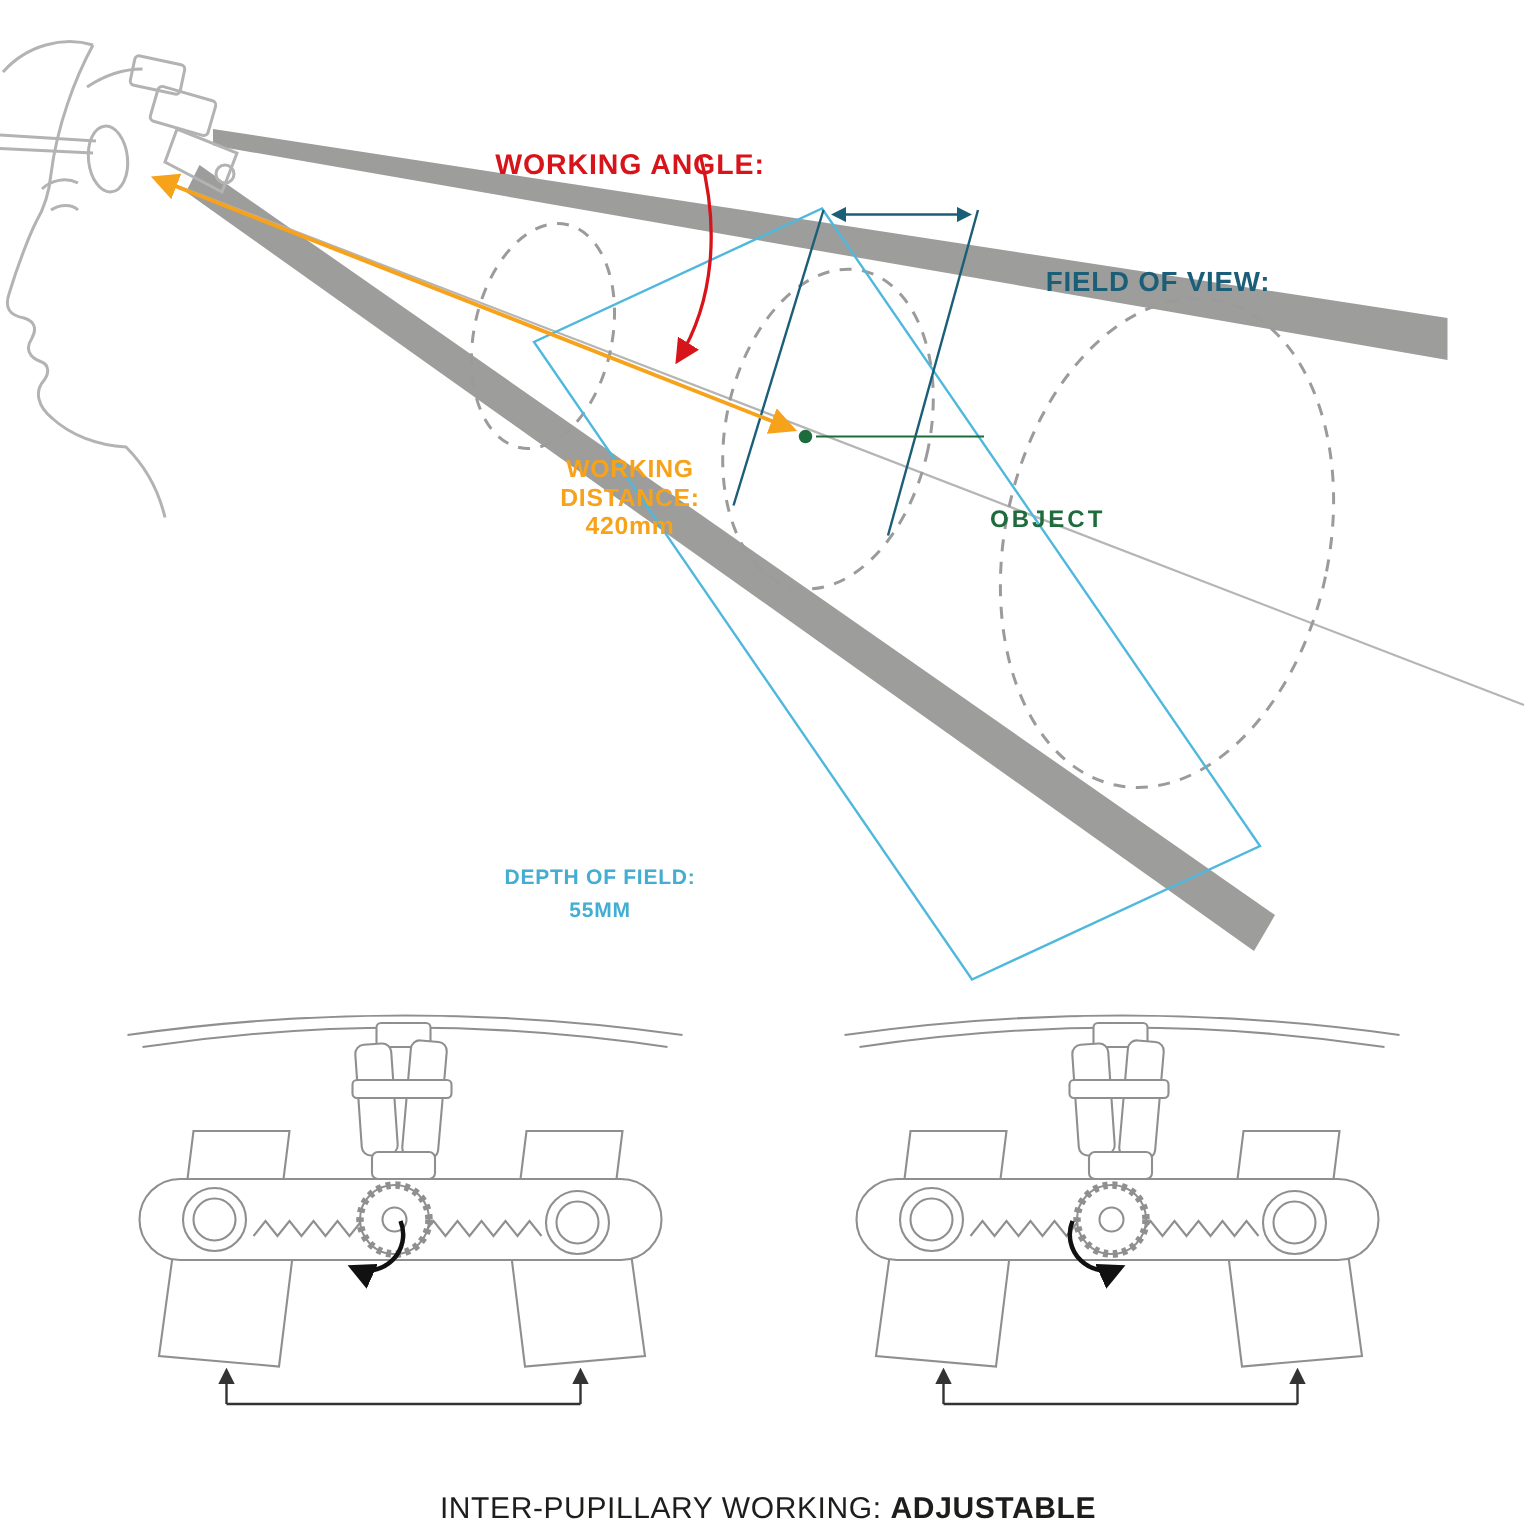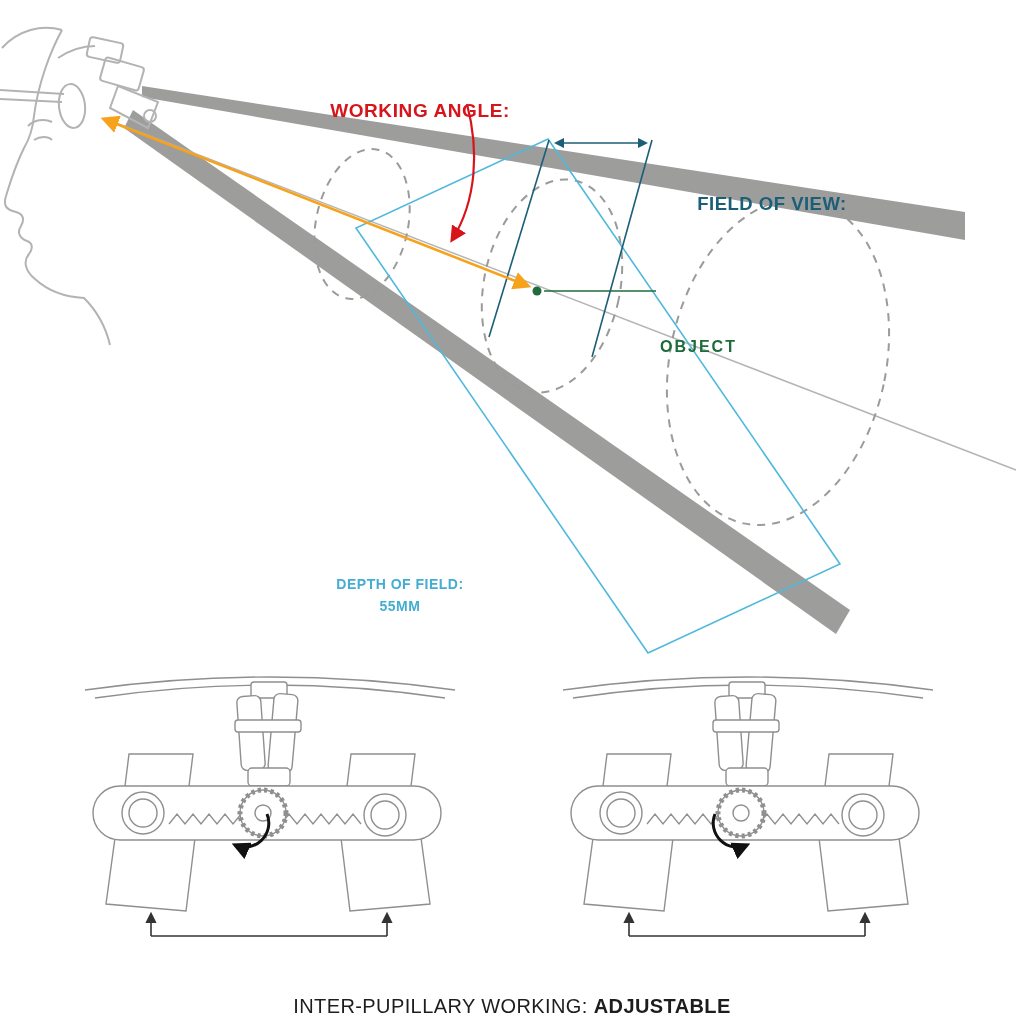--- a/index.html
+++ b/index.html
@@ -5,21 +5,21 @@
   html,body{margin:0;padding:0;background:#fff;}
   .stage{
     position:relative;width:1024px;height:1024px;background:#ffffff;
     font-family:"Liberation Sans","DejaVu Sans",sans-serif;overflow:hidden;
   }
   .stage svg{position:absolute;left:0;top:0;}
   .label{position:absolute;text-align:center;white-space:nowrap;margin-top:47px;}
   .lbl-working-angle{left:285px;top:50px;width:270px;color:#d7141a;font-size:19px;line-height:27px;font-weight:bold;letter-spacing:.6px;}
   .lbl-working-angle .prefix{font-weight:400;}
   .lbl-working-distance{left:345px;top:257px;width:150px;color:#f7a21b;font-size:16.5px;line-height:19px;font-weight:bold;letter-spacing:.5px;}
-  .lbl-fov{left:652px;top:146px;width:240px;color:#1b5e78;font-size:18.5px;line-height:22px;font-weight:bold;letter-spacing:.5px;}
+  .lbl-fov{left:652px;top:130px;width:240px;color:#1b5e78;font-size:18.5px;line-height:22px;font-weight:bold;letter-spacing:.5px;}
   .lbl-object{left:660px;top:291px;color:#1e6b3c;font-size:16px;font-weight:bold;letter-spacing:2px;text-align:left;}
   .lbl-dof{left:295px;top:526px;width:210px;color:#43add2;font-size:14px;line-height:22px;font-weight:bold;letter-spacing:.5px;}
   .lbl-footer{left:0;top:948px;width:1024px;color:#1d1d1b;font-size:20px;letter-spacing:.4px;}
   .lbl-footer .value{font-weight:bold;}
 </style>
 </head>
 <body>
 
 <div class="stage">
 
@@ -122,20 +122,25 @@
     <use href="#loupe-unit" x="85" y="668"></use>
     <use href="#loupe-unit" x="563" y="668"></use>
     <path d="M 267,814 A 24 24 0 0 1 235,845" fill="none" stroke="#111" stroke-width="3" marker-end="url(#mBlack)"></path>
     <path d="M 715,814 A 24 24 0 0 0 747,845" fill="none" stroke="#111" stroke-width="3" marker-end="url(#mBlack)"></path>
   </svg>
 
   <div class="label lbl-working-angle">
     <div>WORKING ANGLE:</div>
   </div>
 
+  <div class="label lbl-working-distance">
+    <div>WORKING</div>
+    <div>DISTANCE:</div>
+    <div>420mm</div>
+  </div>
 
   <div class="label lbl-fov">
     <div>FIELD OF VIEW:</div>
   </div>
 
   <div class="label lbl-object">
     <span>OBJECT</span>
   </div>
 
   <div class="label lbl-dof">

